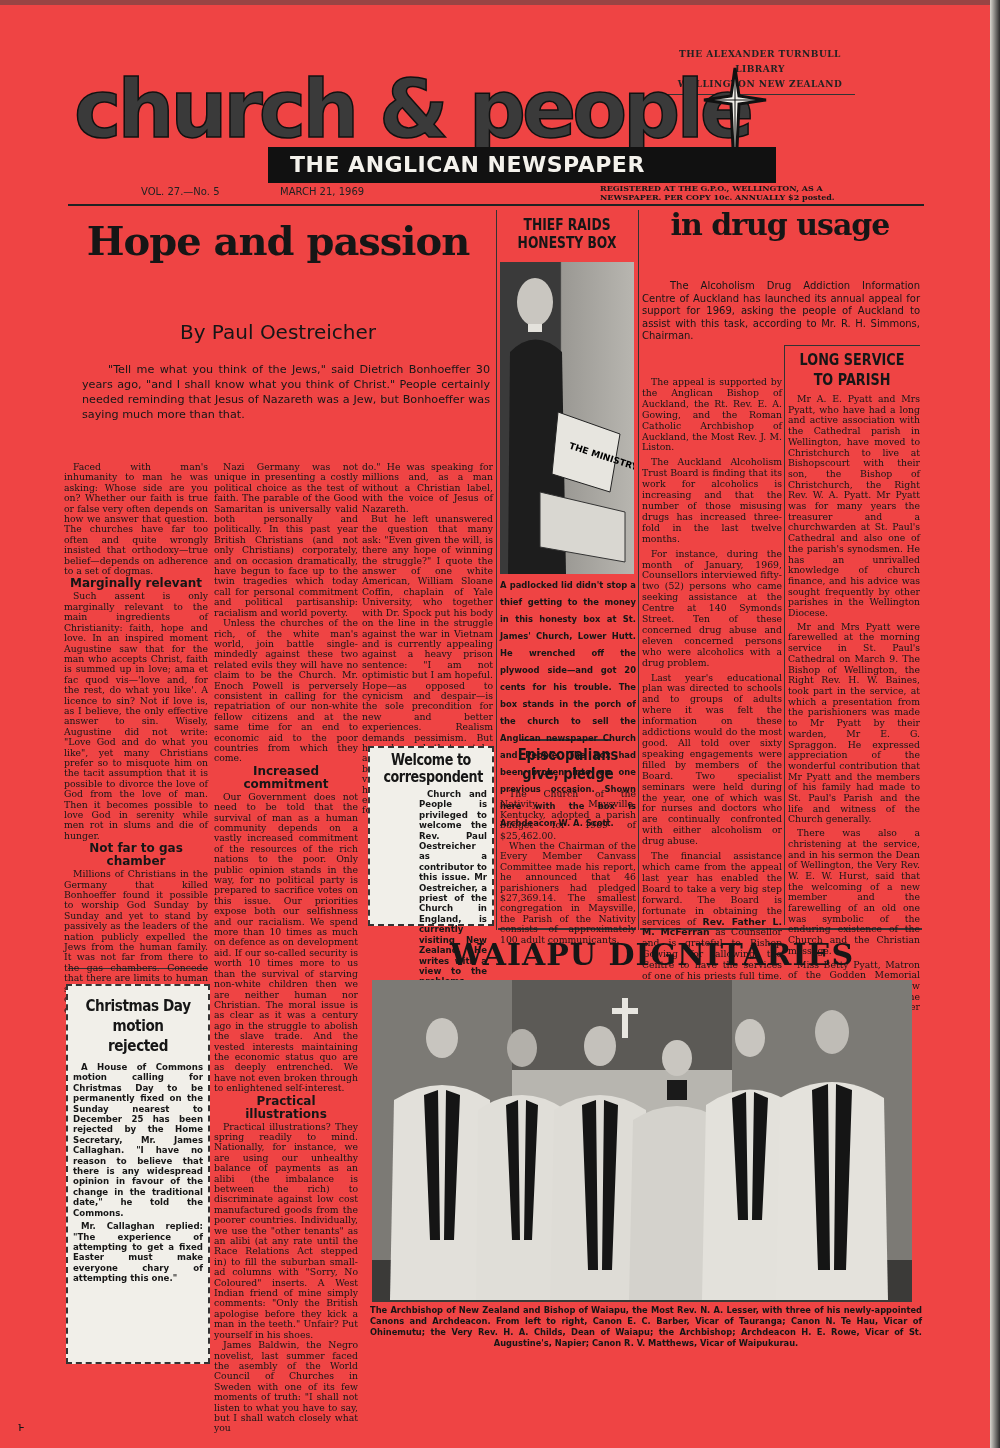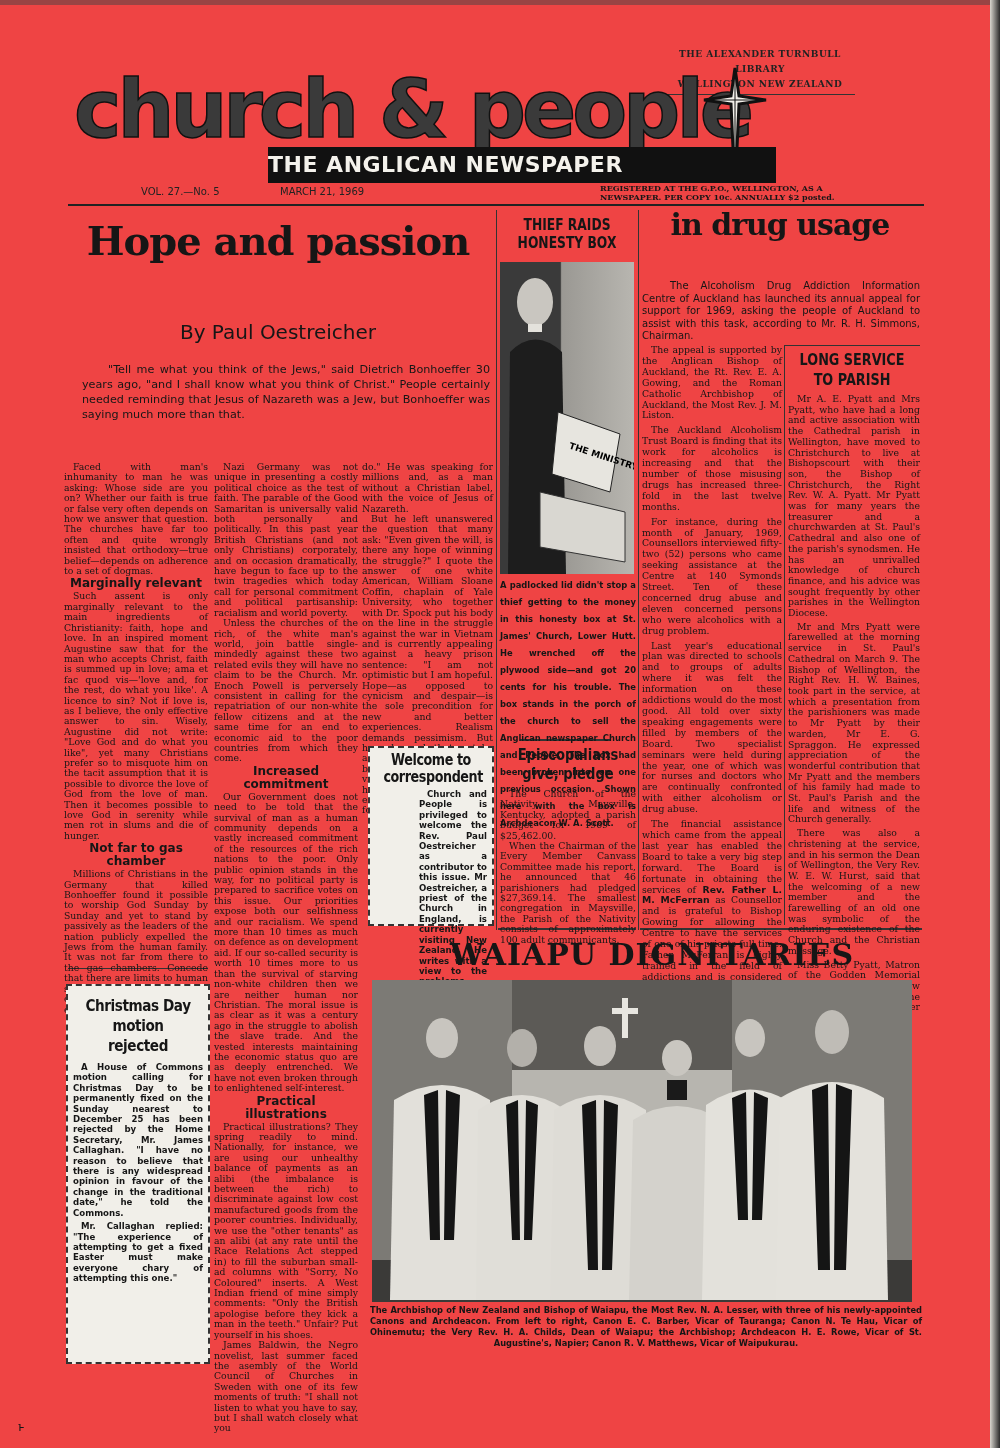--- a/index.html
+++ b/index.html
@@ -7,21 +7,21 @@
   body { position: relative; font-family: "DejaVu Serif", serif; color: #161616; }
   .page { position: absolute; left: 0; top: 0; width: 1000px; height: 1448px; background: #ef4444; }
   .edge-right { position: absolute; right: 0; top: 0; width: 10px; height: 1448px; background: linear-gradient(to right, #d9d6cf, #2a2a2a); }
   .edge-top { position: absolute; left: 0; top: 0; width: 1000px; height: 5px; background: #444; opacity: .5; }
 
   
   .library-stamp { position: absolute; left: 655px; top: 47px; width: 210px; font-family: "DejaVu Serif", serif; font-weight: bold; font-size: 9px; letter-spacing: .5px; color: #222; text-align: center; line-height: 15px; }
   .library-stamp .rule { border-bottom: 1px solid #333; margin: 2px 10px 0 10px; }
   .masthead-title { position: absolute; left: 74px; top: 70px; font-family: "DejaVu Sans", sans-serif; font-weight: bold; font-size: 80px; letter-spacing: -4px; line-height: 80px; color: #3a3a3a; -webkit-text-stroke: 1.5px #111; }
   .masthead-cross { position: absolute; left: 702px; top: 66px; width: 66px; height: 108px; }
-  .subtitle-bar { position: absolute; left: 268px; top: 147px; width: 508px; height: 36px; background: #111; color: #f4f2ec; font-family: "DejaVu Sans", sans-serif; font-weight: bold; font-size: 22px; line-height: 36px; letter-spacing: .5px; }
+  .subtitle-bar { position: absolute; left: 268px; top: 147px; width: 508px; height: 36px; background: #111; color: #f4f2ec; font-family: "DejaVu Sans", sans-serif; font-weight: bold; font-size: 22px; padding-left: 22px; line-height: 36px; letter-spacing: .5px; }
   .dateline { position: absolute; top: 186px; font-family: "DejaVu Sans", sans-serif; font-size: 10px; color: #222; }
   .reg-note { position: absolute; left: 600px; top: 184px; width: 290px; font-size: 8px; font-weight: bold; line-height: 9px; font-family: "DejaVu Serif", serif; }
   .top-rule { position: absolute; left: 68px; top: 204px; width: 856px; height: 0; border-top: 2px solid #222; }
 
   
   .vrule { position: absolute; border-left: 1px solid #333; }
   .hrule { position: absolute; border-top: 1px solid #333; }
 
   
   .lead-headline { position: absolute; left: 68px; top: 218px; width: 420px; text-align: center; font-family: "DejaVu Serif", serif; font-weight: bold; font-size: 40px; line-height: 46px; letter-spacing: -1px; }
@@ -152,21 +152,21 @@
   <div class="col" style="left:500px; top:789px; width:136px;">
     <p>The Church of the Nativity, Maysville, Kentucky, adopted a parish budget for 1969 of $25,462.00.</p>
     <p>When the Chairman of the Every Member Canvass Committee made his report, he announced that 46 parishioners had pledged $27,369.14. The smallest congregation in Maysville, the Parish of the Nativity consists of approximately 100 adult communicants.</p>
   </div>
 
   <div class="drug-headline">
     <div>in drug usage</div>
   </div>
   <div class="drug-stand">The Alcoholism Drug Addiction Information Centre of Auckland has launched its annual appeal for support for 1969, asking the people of Auckland to assist with this task, according to Mr. R. H. Simmons, Chairman.</div>
   <div class="col" style="left:642px; top:345px; width:140px; line-height:10.9px;">
-    <p style="margin-bottom:4px;">The appeal is supported by the Anglican Bishop of Auckland, the Rt. Rev. E. A. Gowing, and the Roman Catholic Archbishop of Auckland, the Most Rev. J. M. Liston.</p>
+    <p style="margin-bottom:4px;margin-top:32px;">The appeal is supported by the Anglican Bishop of Auckland, the Rt. Rev. E. A. Gowing, and the Roman Catholic Archbishop of Auckland, the Most Rev. J. M. Liston.</p>
     <p style="margin-bottom:4px;">The Auckland Alcoholism Trust Board is finding that its work for alcoholics is increasing and that the number of those misusing drugs has increased three-fold in the last twelve months.</p>
     <p style="margin-bottom:4px;">For instance, during the month of January, 1969, Counsellors interviewed fifty-two (52) persons who came seeking assistance at the Centre at 140 Symonds Street. Ten of these concerned drug abuse and eleven concerned persons who were alcoholics with a drug problem.</p>
     <p style="margin-bottom:4px;">Last year's educational plan was directed to schools and to groups of adults where it was felt the information on these addictions would do the most good. All told over sixty speaking engagements were filled by members of the Board. Two specialist seminars were held during the year, one of which was for nurses and doctors who are continually confronted with either alcoholism or drug abuse.</p>
     <p><span>The financial assistance which came from the appeal last year has enabled the Board to take a very big step forward. The Board is fortunate in obtaining the services of </span><b style="font-family:'DejaVu Sans',sans-serif;">Rev. Father L. M. McFerran</b><span> as Counsellor and is grateful to Bishop Gowing for allowing the Centre to have the services of one of his priests full time. Father McFerran is highly trained in the field of addictions and is considered to be the most qualified man in New Zealand in this work.</span></p>
   </div>
 
   <div class="long-head">LONG SERVICE TO PARISH</div>
   <div class="col" style="left:788px; top:394px; width:132px; line-height:10.7px;">
     <p style="margin-bottom:3px;">Mr A. E. Pyatt and Mrs Pyatt, who have had a long and active association with the Cathedral parish in Wellington, have moved to Christchurch to live at Bishopscourt with their son, the Bishop of Christchurch, the Right Rev. W. A. Pyatt. Mr Pyatt was for many years the treasurer and a churchwarden at St. Paul's Cathedral and also one of the parish's synodsmen. He has an unrivalled knowledge of church finance, and his advice was sought frequently by other parishes in the Wellington Diocese.</p>
     <p style="margin-bottom:3px;">Mr and Mrs Pyatt were farewelled at the morning service in St. Paul's Cathedral on March 9. The Bishop of Wellington, the Right Rev. H. W. Baines, took part in the service, at which a presentation from the parishioners was made to Mr Pyatt by their warden, Mr E. G. Spraggon. He expressed appreciation of the wonderful contribution that Mr Pyatt and the members of his family had made to St. Paul's Parish and the life and witness of the Church generally.</p>

